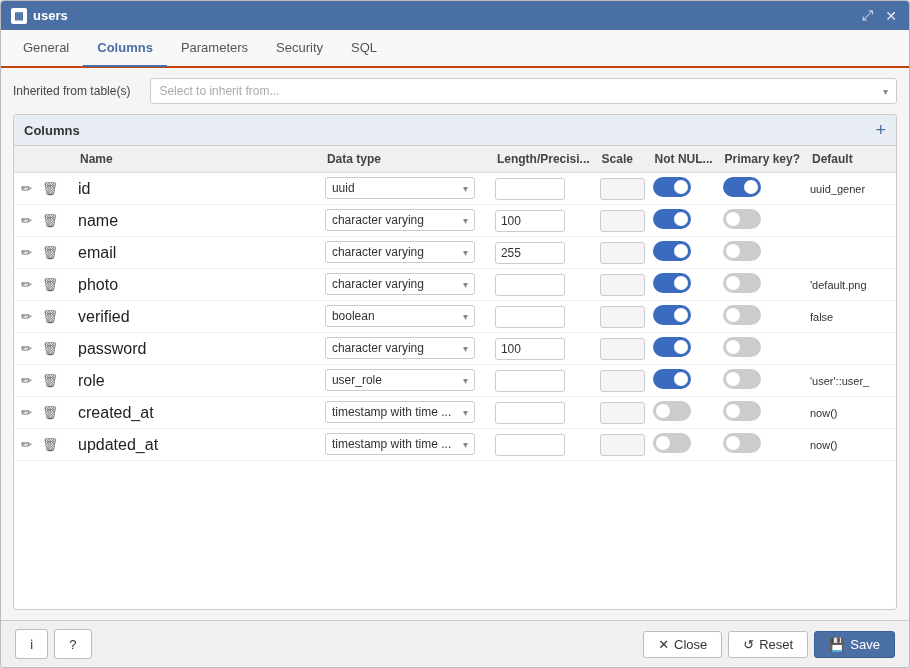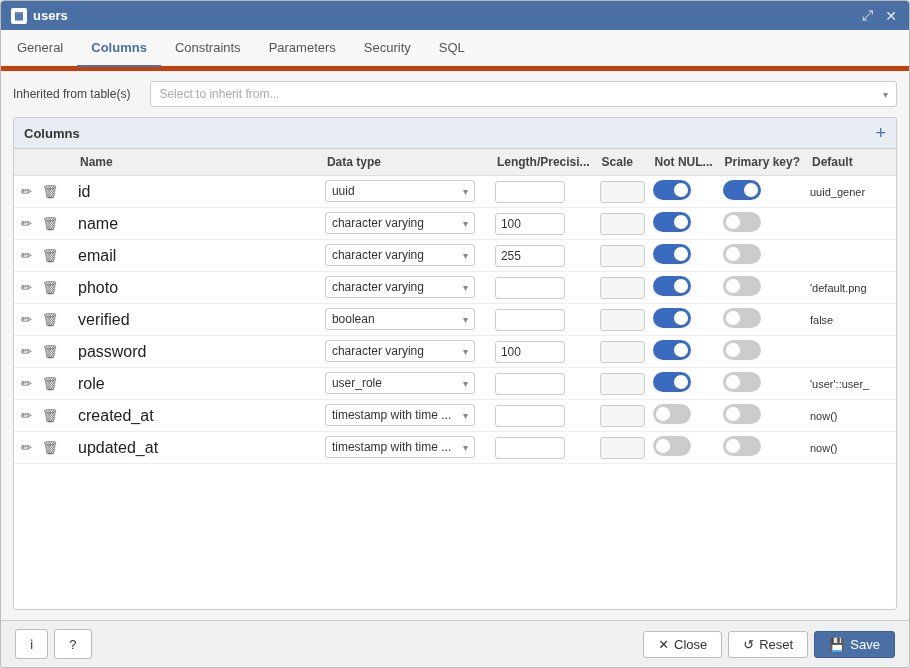--- a/index.html
+++ b/index.html
@@ -4,21 +4,21 @@
   <style>
     * { box-sizing: border-box; margin: 0; padding: 0; }
     body { font-family: 'Segoe UI', Arial, sans-serif; font-size: 13px; background: #f0f0f0; display: flex; justify-content: center; align-items: center; height: 100vh; }
     .dialog { width: 910px; height: 668px; background: #fff; border: 1px solid #bbb; border-radius: 4px; display: flex; flex-direction: column; box-shadow: 2px 4px 16px rgba(0,0,0,0.25); overflow: hidden; }
     .title-bar { background: #4a6fa5; color: #fff; padding: 6px 10px; display: flex; align-items: center; justify-content: space-between; font-size: 13px; font-weight: 600; }
     .title-bar-left { display: flex; align-items: center; gap: 6px; }
     .title-bar-icon { width: 16px; height: 16px; background: #fff; border-radius: 2px; display: flex; align-items: center; justify-content: center; }
     .title-bar-icon span { color: #4a6fa5; font-size: 10px; font-weight: bold; }
     .title-bar-actions { display: flex; gap: 8px; }
     .title-bar-actions button { background: none; border: none; color: #fff; cursor: pointer; font-size: 14px; padding: 0 2px; opacity: 0.85; }
-    .tabs { display: flex; border-bottom: 5px solid #c2410c; background: #f8f8f8; padding: 0 2px; }
+    .tabs { display: flex; border-bottom: 2px solid #c2410c; background: #f8f8f8; padding: 0 8px; }
     .tab { padding: 10px 14px; cursor: pointer; font-size: 13px; color: #555; border-bottom: 2px solid transparent; margin-bottom: -1px; }
     .tab.active { color: #4a6fa5; border-bottom: 2px solid #4a6fa5; font-weight: 600; }
     .content { flex: 1; overflow: hidden; display: flex; flex-direction: column; padding: 10px 12px; background: #f5f5f5; }
     .inherit-row { display: flex; align-items: center; gap: 20px; margin-bottom: 10px; }
     .inherit-label { font-size: 12px; color: #444; white-space: nowrap; }
     .inherit-select { flex: 1; border: 1px solid #ccc; border-radius: 3px; padding: 5px 8px; background: #fff; color: #888; font-size: 12px; display: flex; align-items: center; justify-content: space-between; }
     .columns-section { background: #fff; border: 1px solid #ccc; border-radius: 3px; flex: 1; display: flex; flex-direction: column; overflow: hidden; }
     .columns-header { display: flex; align-items: center; justify-content: space-between; padding: 6px 10px; background: #e8edf3; border-bottom: 1px solid #ccc; }
     .columns-title { font-size: 13px; font-weight: 600; color: #333; }
     .add-btn { background: none; border: none; font-size: 18px; cursor: pointer; color: #4a6fa5; line-height: 1; }
@@ -64,21 +64,20 @@
     </div>
     <div class="title-bar-actions">
       <button title="Maximize">⤢</button>
       <button title="Close">✕</button>
     </div>
   </div>
 
   <div class="tabs">
     <div class="tab">General</div>
     <div class="tab active">Columns</div>
-    <div class="tab">Constraints</div>
     <div class="tab">Parameters</div>
     <div class="tab">Security</div>
     <div class="tab">SQL</div>
   </div>
 
   <div class="content">
 
     <div class="inherit-row">
       <span class="inherit-label">Inherited from table(s)</span>
       <div class="inherit-select">

